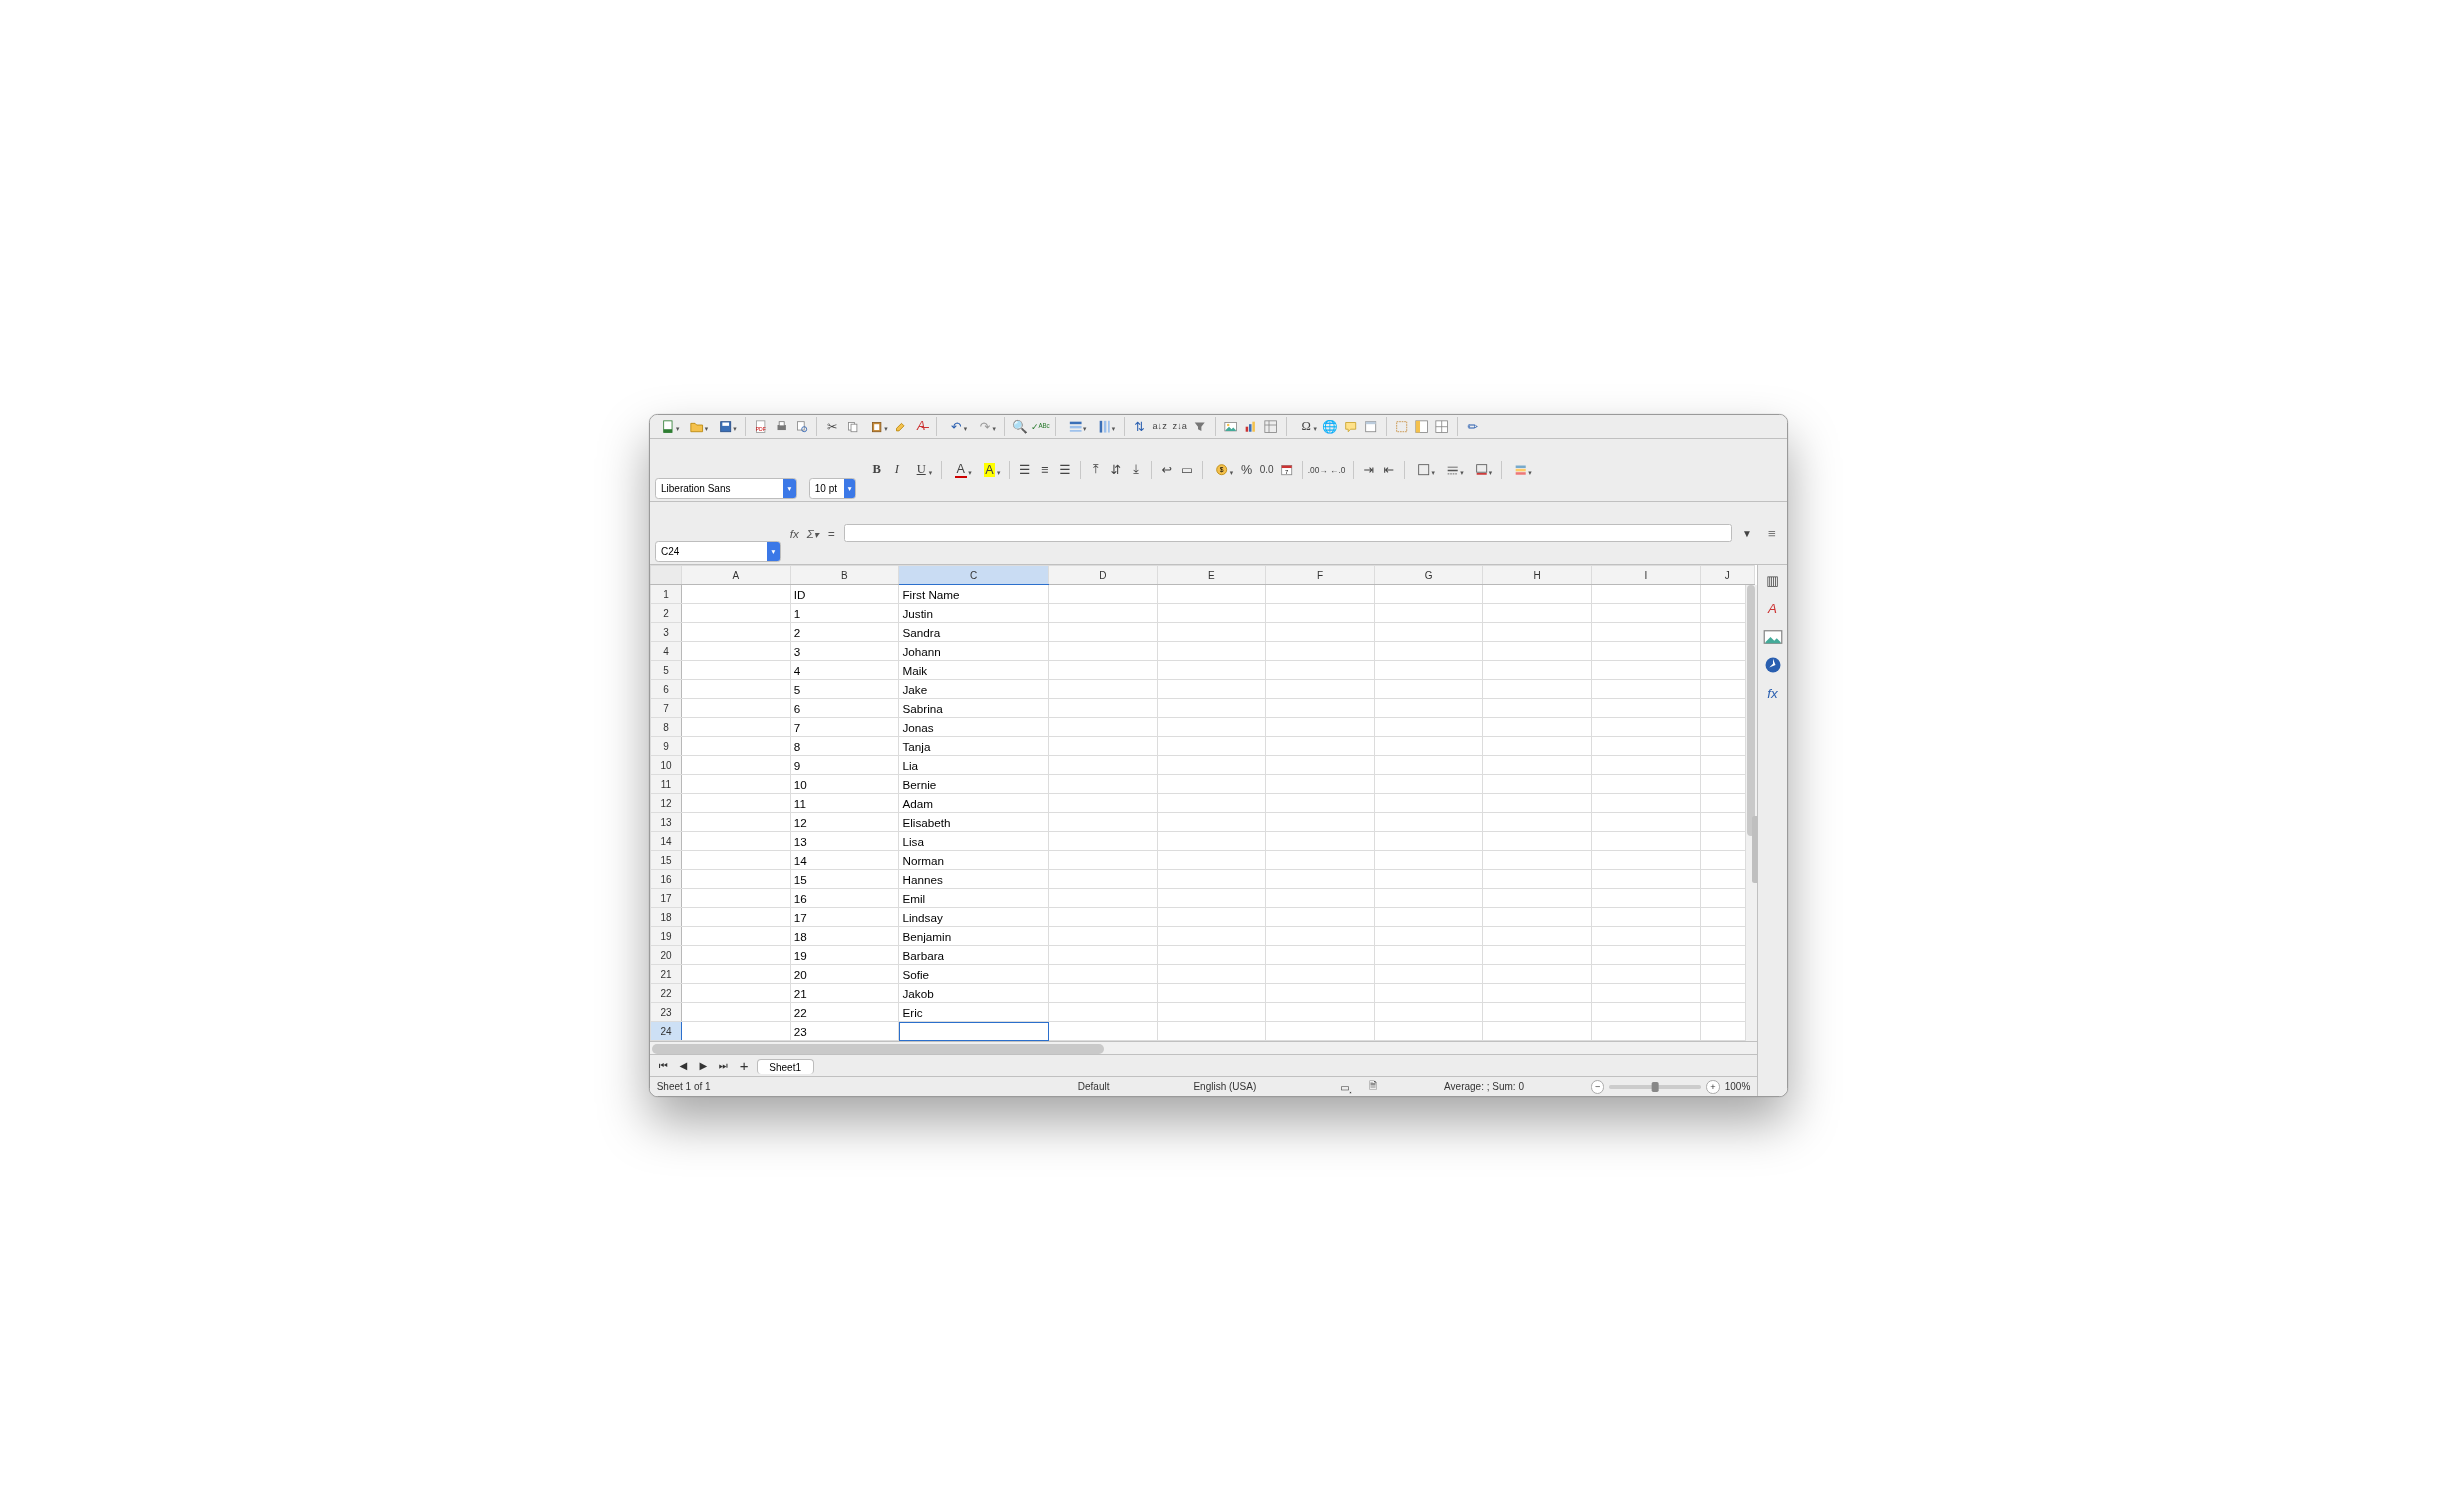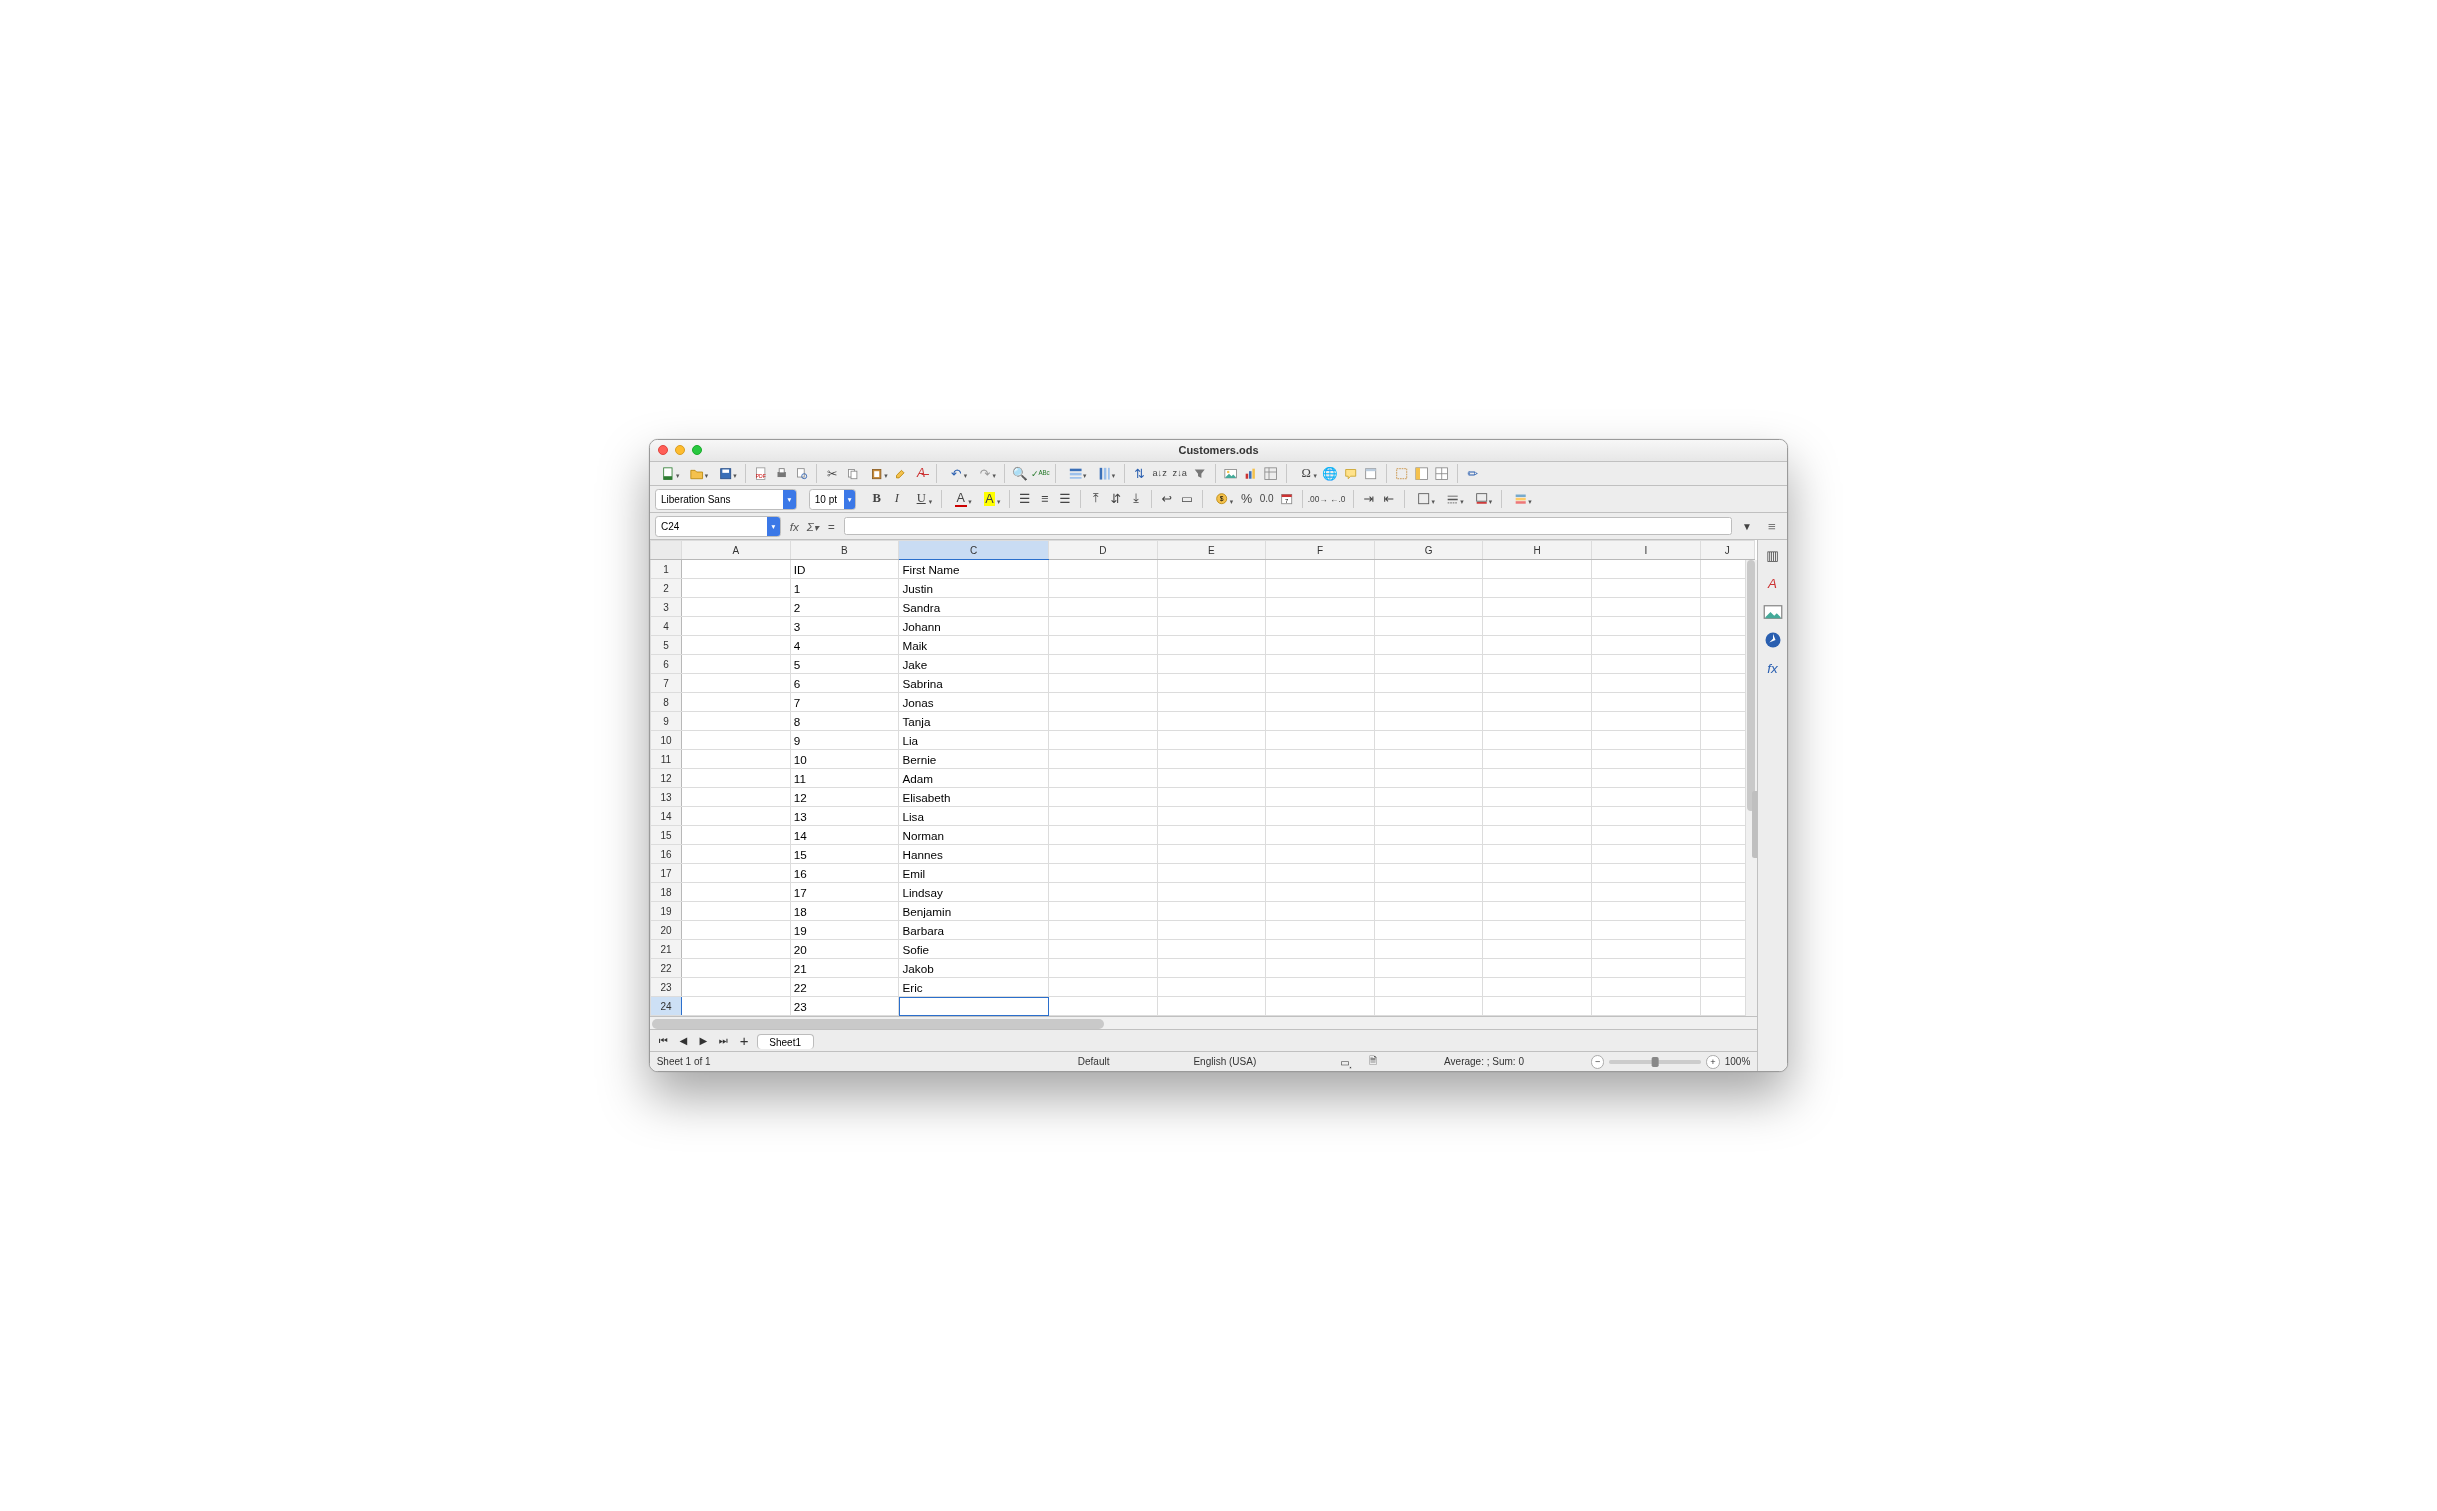--- a/index.html
+++ b/index.html
@@ -37,21 +37,21 @@
   .dot.yellow{background:#febc2e;border:0.8px solid #d89d22;}
   .dot.green{background:#28c840;border:0.8px solid #1aab2b;}
   .title{position:absolute;left:0;right:0;text-align:center;font-size:11px;font-weight:600;color:#333;}
   
   .toolbar{display:flex;align-items:center;gap:1.7px;padding:2.5px 5px;background:var(--panel);border-bottom:0.8px solid var(--border);flex-wrap:nowrap;}
   .toolbar .sep{width:0.8px;height:18.4px;background:#c8c8c8;margin:0 4.2px;}
   .tb{width:18.4px;height:18.4px;border:0.8px solid transparent;border-radius:2.5px;display:flex;align-items:center;justify-content:center;font-size:12.6px;color:#444;cursor:default;}
   .tb.dd{width:27px;position:relative;}
   .tb.dd::after{content:"▾";font-size:6.7px;position:absolute;right:1.7px;bottom:1.7px;color:#555;}
   .tb svg{width:13.4px;height:13.4px;}
-  .combo{display:flex;align-items:center;background:#fff;border:0.8px solid #bdbdbd;border-radius:3.3px;height:21px;}
+  .combo{display:flex;align-items:center;background:#fff;border:0.8px solid #bdbdbd;border-radius:3.3px;height:21px;margin-top:36px;}
   .combo input{border:0;outline:0;font-size:10px;padding:0 5px;width:100%;background:transparent;}
   .combo .btn{width:15px;height:100%;display:flex;align-items:center;justify-content:center;background:#3b78e7;color:#fff;font-size:7.5px;border-radius:0 2.5px 2.5px 0;}
   .font-name{width:142px;}
   .font-size{width:47px;}
   .tb.bold{font-weight:700;font-family:serif;}
   .tb.italic{font-style:italic;font-family:serif;}
   .tb.under{text-decoration:underline;font-family:serif;}
   
   .formulabar{display:flex;align-items:center;gap:5px;padding:2.5px 5px;background:var(--panel);border-bottom:0.8px solid var(--border);}
   .name-box{width:126px;}
@@ -114,28 +114,20 @@
   col.cD,col.cE,col.cF,col.cG,col.cH,col.cI{width:100px;}
   col.cJ{width:50px;}
   
   .edge{position:absolute;right:0;top:251px;width:5px;height:67px;background:#bfbfbf;border-radius:2.5px 0 0 2.5px;}
 </style>
 </head>
 <body>
 
 <div class="window">
 
-  <div class="titlebar">
-    <div class="traffic">
-      <div class="dot red"></div>
-      <div class="dot yellow"></div>
-      <div class="dot green"></div>
-    </div>
-    <div class="title">Customers.ods</div>
-  </div>
 
   <div class="toolbar">
     <div class="tb dd">
         <svg viewBox="0 0 16 16">
           <rect x="2" y="1" width="10" height="14" fill="#fff" stroke="#2e7d32"></rect>
           <rect x="2" y="11" width="10" height="4" fill="#2e7d32"></rect>
         </svg>
       </div>
     <div class="tb dd">
         <svg viewBox="0 0 16 16">

